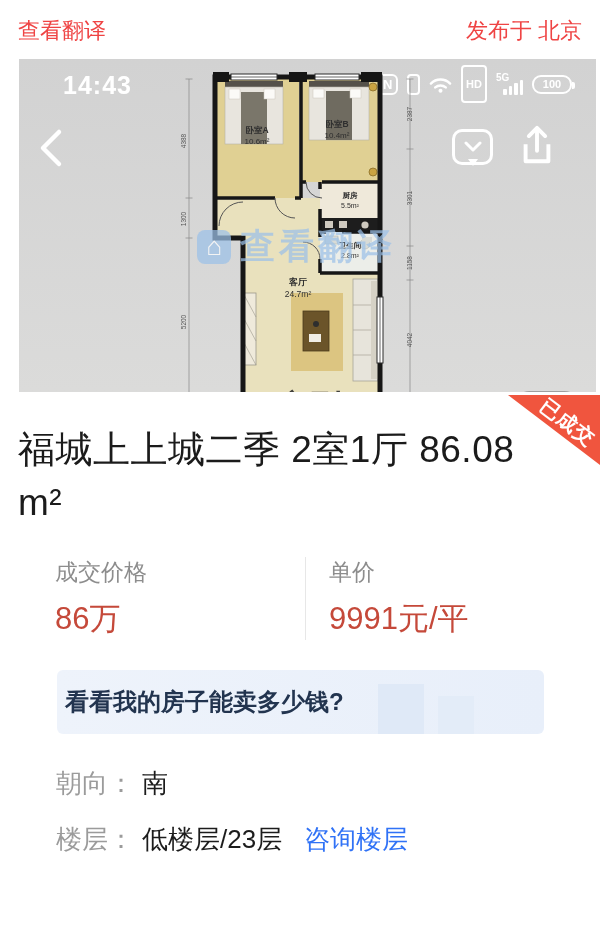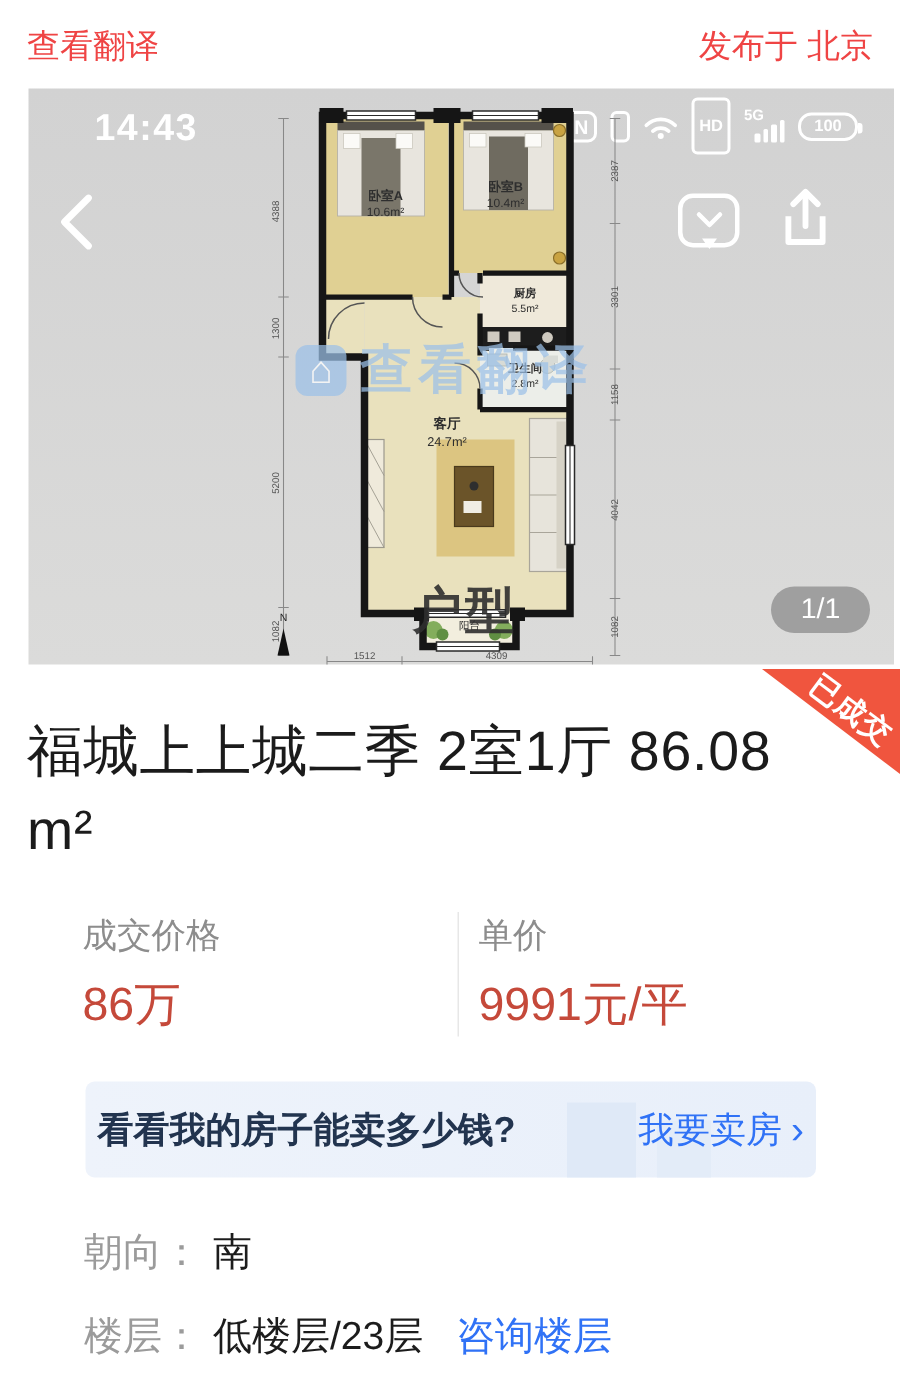--- a/index.html
+++ b/index.html
@@ -4,21 +4,21 @@
 <style>
   * { margin:0; padding:0; box-sizing:border-box; }
   html,body { width:600px; height:928px; overflow:hidden; background:#fff;
     font-family:"Liberation Sans", sans-serif; }
   
   .post-header { padding:6px 18px 0 18px; }
   .post-title { font-size:27px; color:#141414; letter-spacing:0.5px; }
   .post-meta { display:flex; justify-content:space-between; margin-top:10px;
     font-size:22px; color:#ef4444; }
   
-  .photo { position:relative; margin:13px 0 0 19px; width:577px; height:384px;
+  .photo { position:relative; margin:13px 0 0 19px; width:577px; height:333px;
     background:linear-gradient(#d2d2d2,#dbdbda); overflow:hidden; }
   .status-time { position:absolute; left:44px; top:12px; color:#fff;
     font-size:25px; font-weight:600; letter-spacing:1px; }
   .status-icons { position:absolute; right:24px; top:14px; display:flex;
     gap:9px; align-items:center; height:22px; }
   .si-nfc { width:21px; height:21px; border:2.5px solid #fff; border-radius:6px;
     color:#fff; font-size:13px; font-weight:700; display:flex;
     align-items:center; justify-content:center; }
   .si-vib { width:13px; height:21px; border:2.5px solid #fff; border-radius:4px; }
   .si-hd { border:2px solid #fff; border-radius:4px; color:#fff; font-size:11px;
@@ -56,21 +56,21 @@
   
   .listing { position:relative; }
   .ribbon { position:absolute; top:3px; right:0; width:92px; height:70px;
     background:var(--ribbon_red,#f0553e); clip-path:polygon(0 0,100% 0,100% 100%); }
   .ribbon span { position:absolute; left:28px; top:14px; transform:rotate(37deg);
     color:#fff; font-size:20px; font-weight:600; letter-spacing:1px; }
   .title { padding:32px 70px 0 18px; font-size:37px; font-weight:500;
     color:#1b1b1b; line-height:1.42; letter-spacing:0.5px; }
   .price-row { display:flex; margin-top:28px; padding-left:55px; }
   .price-block:first-child { width:250px; }
-  .price-block + .price-block { border-left:1px solid #e7e7e7; padding-left:13px; }
+  .price-block + .price-block { border-left:1px solid #e7e7e7; padding-left:23px; }
   .price-label { font-size:23px; color:#8d8d8d; }
   .price-value { margin-top:10px; font-size:31px; font-weight:500;
     color:var(--accent_red,#c5493a); }
   .banner { margin:30px 56px 0 57px; height:64px; border-radius:6px;
     background:linear-gradient(90deg,#eef3fb,#e8effa); display:flex;
     align-items:center; justify-content:space-between; padding:0 8px;
     position:relative; overflow:hidden; }
   .banner .deco1 { position:absolute; right:120px; top:14px; width:46px;
     height:60px; background:#dfe9f7; }
   .banner .deco2 { position:absolute; right:70px; top:26px; width:36px;
@@ -309,24 +309,20 @@
     <div class="price-block">
       <div class="price-label">单价</div>
       <div class="price-value">9991元/平</div>
     </div>
   </div>
 
   <div class="banner">
     <i class="deco1"></i>
     <i class="deco2"></i>
     <span class="banner-q">看看我的房子能卖多少钱?</span>
-    <span class="banner-a">
-      <span>我要卖房</span>
-      <span class="chev">›</span>
-    </span>
   </div>
 
   <div class="details">
     <div class="drow">
       <div class="dcell2">
         <span class="dlabel">朝向：</span>
         <span class="dvalue">南</span>
       </div>
     </div>
     <div class="drow">

